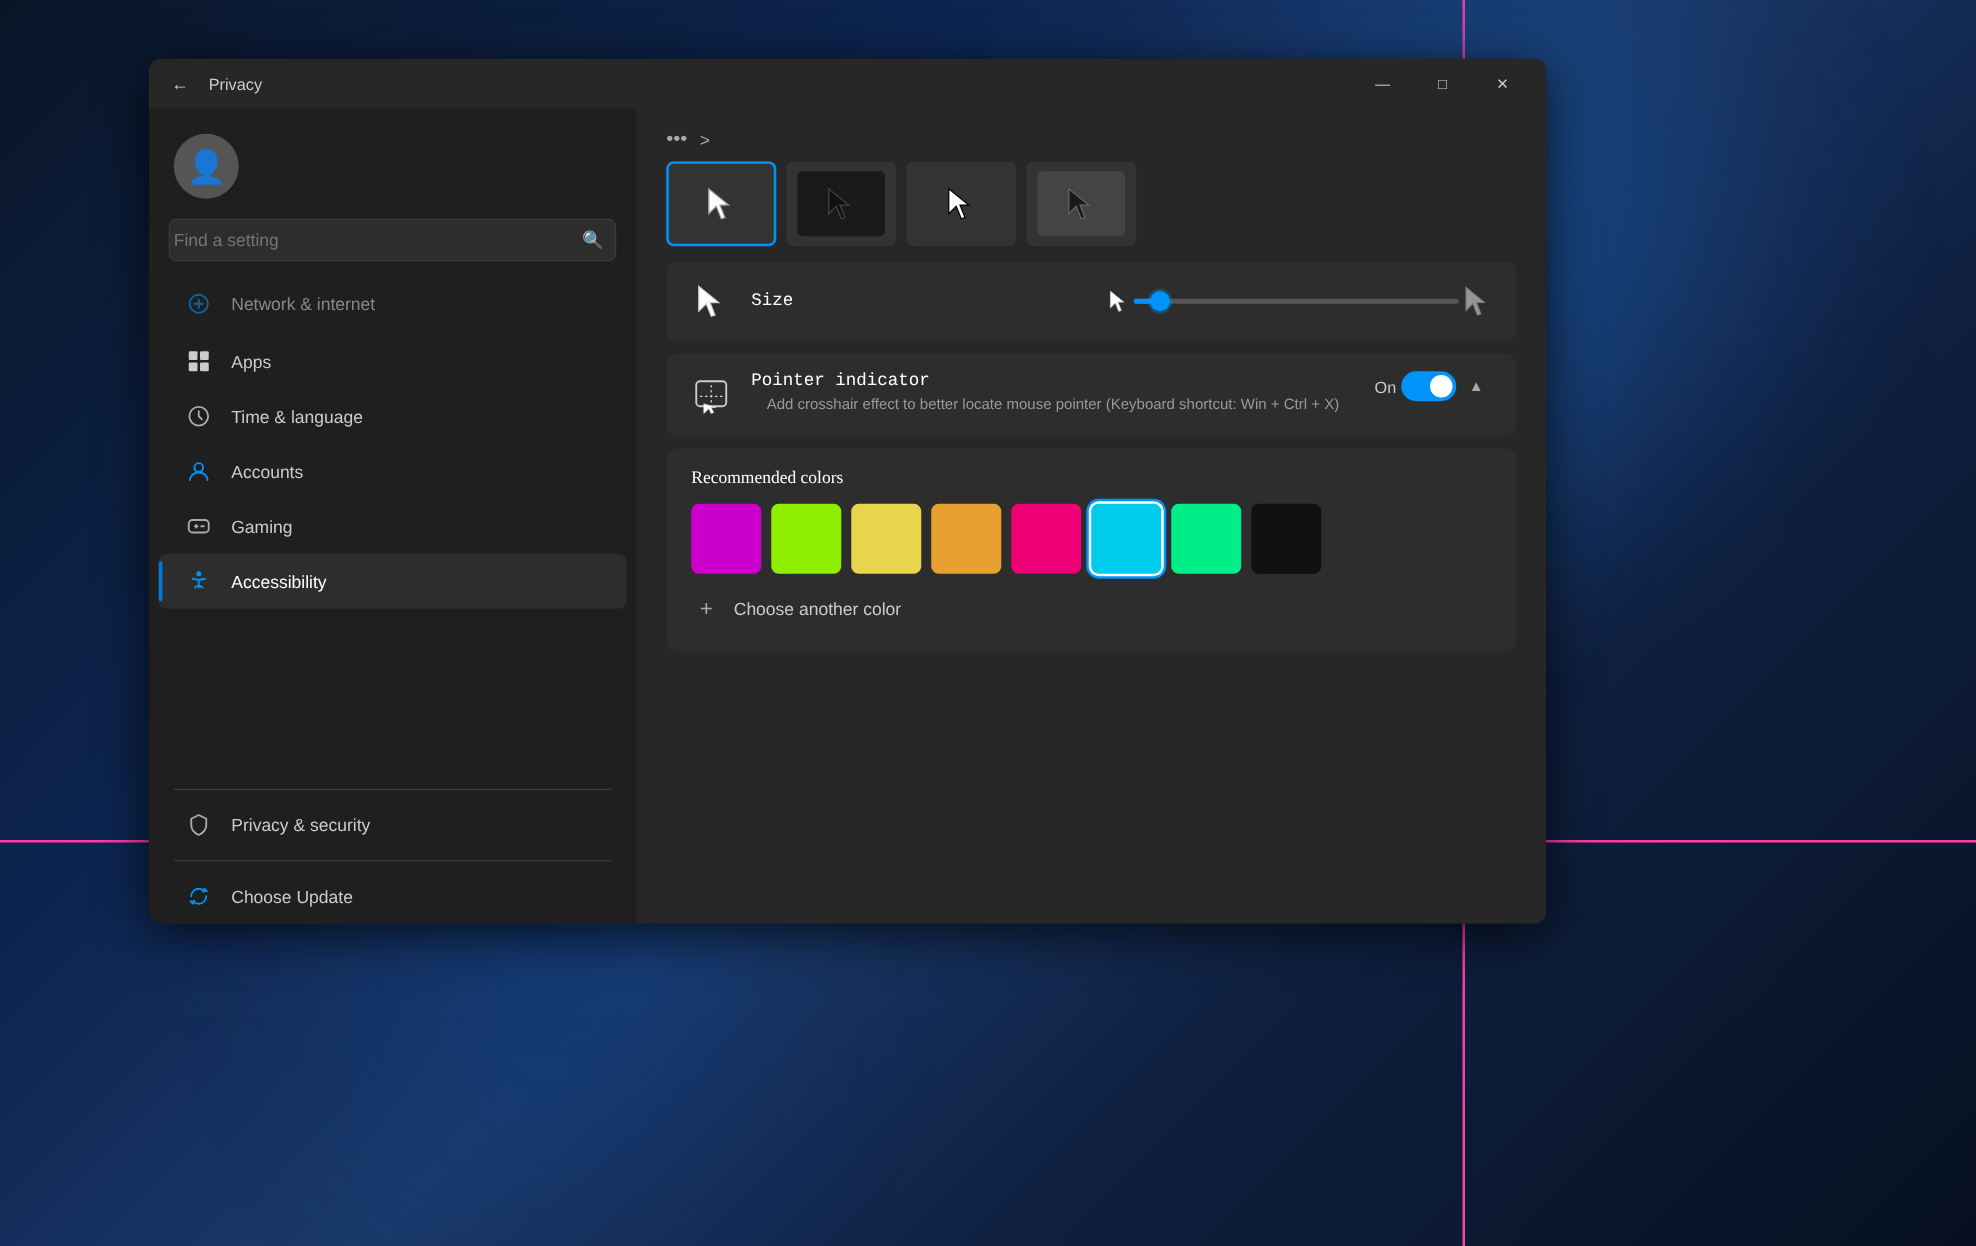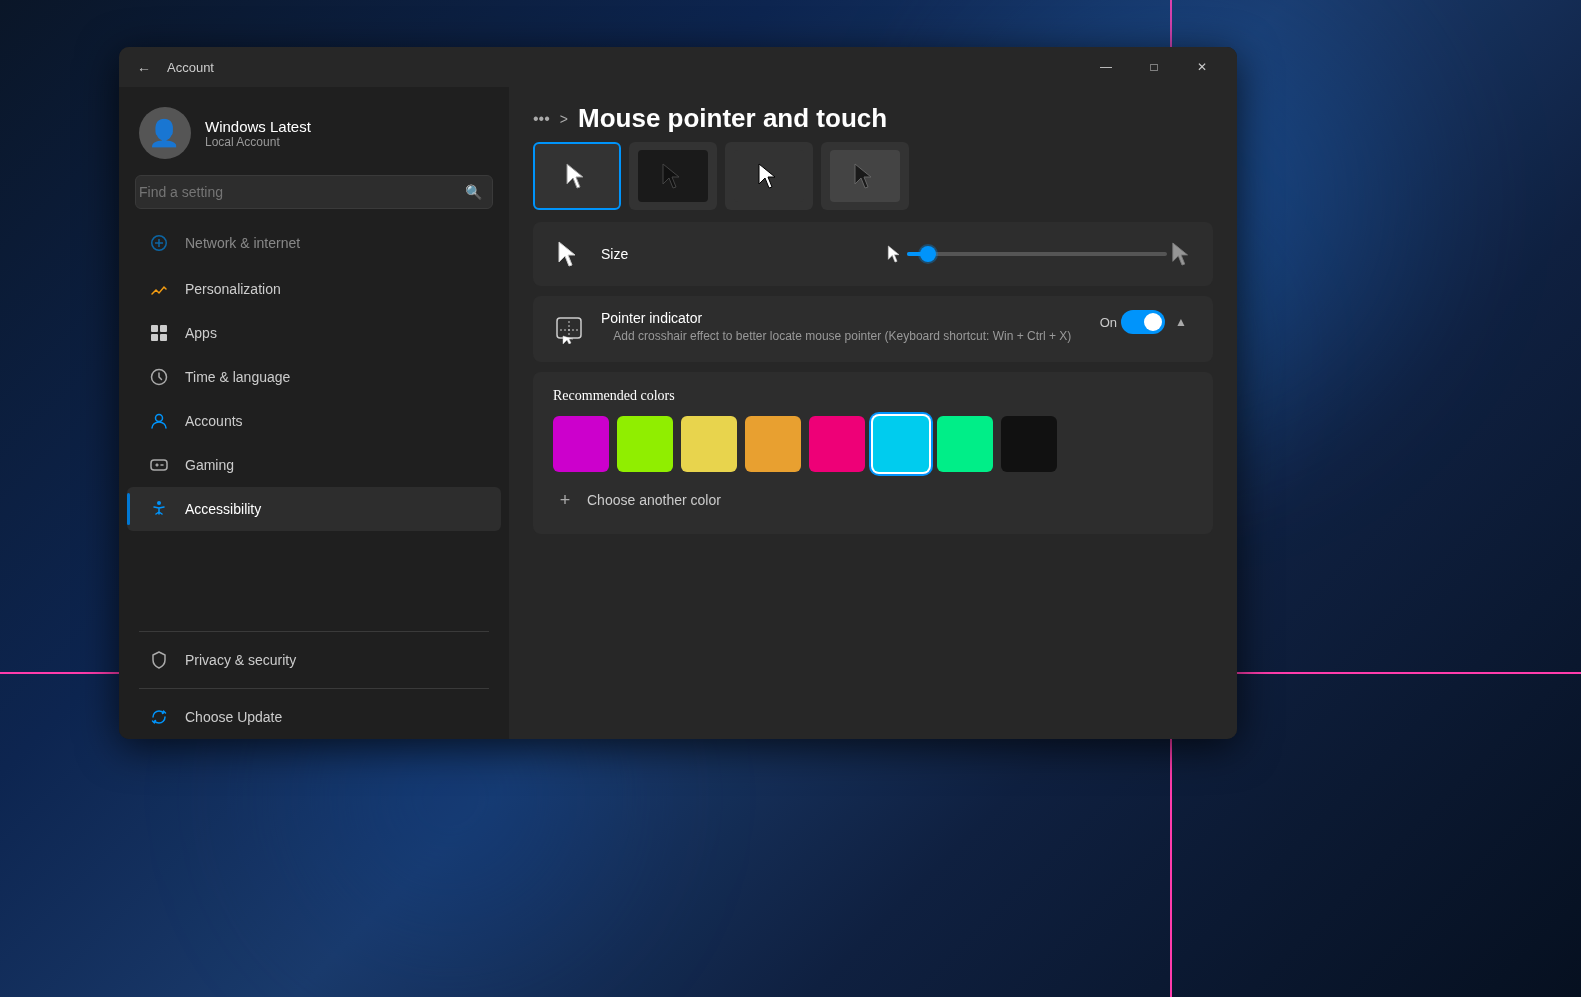--- a/index.html
+++ b/index.html
@@ -308,20 +308,21 @@
       display: flex;
       align-items: center;
       justify-content: center;
       flex-shrink: 0;
       color: #ccc;
     }
     .row-label {
       flex: 1;
       color: #fff;
       font-size: 14px;
+      font-family: Liberation Mono, monospace;
     }
     .row-sublabel {
       color: #999;
       font-size: 12px;
       margin-top: 2px;
       line-height: 1.4;
       text-align: center;
     }
     .row-control {
       display: flex;
@@ -456,66 +457,54 @@
 
 <div class="wallpaper-blob" style="width:600px;height:600px;background:radial-gradient(circle, #1a5fb4 0%, transparent 70%);top:-100px;right:100px;"></div>
 <div class="wallpaper-blob" style="width:500px;height:400px;background:radial-gradient(circle, #0d3d85 0%, transparent 70%);bottom:0;left:200px;"></div>
 <div class="wallpaper-blob" style="width:300px;height:300px;background:radial-gradient(circle, #2060a0 0%, transparent 70%);top:200px;right:300px;opacity:0.4;"></div>
 
 <div class="window">
 
   <div class="title-bar">
     <div class="title-bar-left">
       <span class="title-bar-btn">←</span>
-      <span class="title-label">Account</span>
+      <span class="title-label">Privacy</span>
     </div>
     <div class="window-controls">
       <div class="win-ctrl">—</div>
       <div class="win-ctrl">□</div>
       <div class="win-ctrl close-btn">✕</div>
     </div>
   </div>
 
   <div class="window-body">
 
     <div class="sidebar">
 
       <div class="user-section">
         <div class="avatar">
           <span class="avatar-icon">👤</span>
         </div>
-        <div class="user-info">
-          <div class="user-name">Windows Latest</div>
-          <div class="user-sub">Local Account</div>
-        </div>
       </div>
 
       <div class="search-box">
         <input class="search-input" type="text" placeholder="Find a setting" style="">
         <span class="search-icon-wrap">🔍</span>
       </div>
 
       <div class="nav-item" style="opacity:0.6;margin-bottom:2px;">
         <div class="nav-icon">
           <svg viewBox="0 0 20 20" fill="#0094fb">
               <path d="M10 2a8 8 0 100 16A8 8 0 0010 2zm0 14.5a6.5 6.5 0 110-13 6.5 6.5 0 010 13z"></path>
               <path d="M6 10h8M10 6v8" stroke="#0094fb" stroke-width="1.5" fill="none"></path>
             </svg>
         </div>
         <span>Network &amp; internet</span>
       </div>
 
-      <div class="nav-item">
-        <div class="nav-icon">
-          <svg viewBox="0 0 20 20" fill="none">
-              <path d="M3 15l4-4 3 3 5-6 2 2" stroke="#f39c12" stroke-width="1.5" stroke-linecap="round"></path>
-            </svg>
-        </div>
-        <span>Personalization</span>
-      </div>
 
       <div class="nav-item">
         <div class="nav-icon">
           <svg viewBox="0 0 20 20" fill="#ccc">
               <rect x="2" y="2" width="7" height="7" rx="1"></rect>
               <rect x="11" y="2" width="7" height="7" rx="1"></rect>
               <rect x="2" y="11" width="7" height="7" rx="1"></rect>
               <rect x="11" y="11" width="7" height="7" rx="1"></rect>
             </svg>
         </div>
@@ -588,21 +577,20 @@
         </div>
         <span>Choose Update</span>
       </div>
     </div>
 
     <div class="main-content">
 
       <div class="page-header">
         <span class="breadcrumb-dots">•••</span>
         <span class="breadcrumb-arrow">&gt;</span>
-        <h1 class="page-title">Mouse pointer and touch</h1>
       </div>
 
       <div class="content-scroll">
 
         <div class="pointer-styles">
           <div class="pointer-thumb selected">
             <div class="thumb-inner thumb-white">
               <svg class="cursor-svg" viewBox="0 0 24 28" fill="white" stroke="#999" stroke-width="1">
                   <polygon points="2,2 2,22 8,16 12,26 15,25 11,15 18,15"></polygon>
                 </svg>

